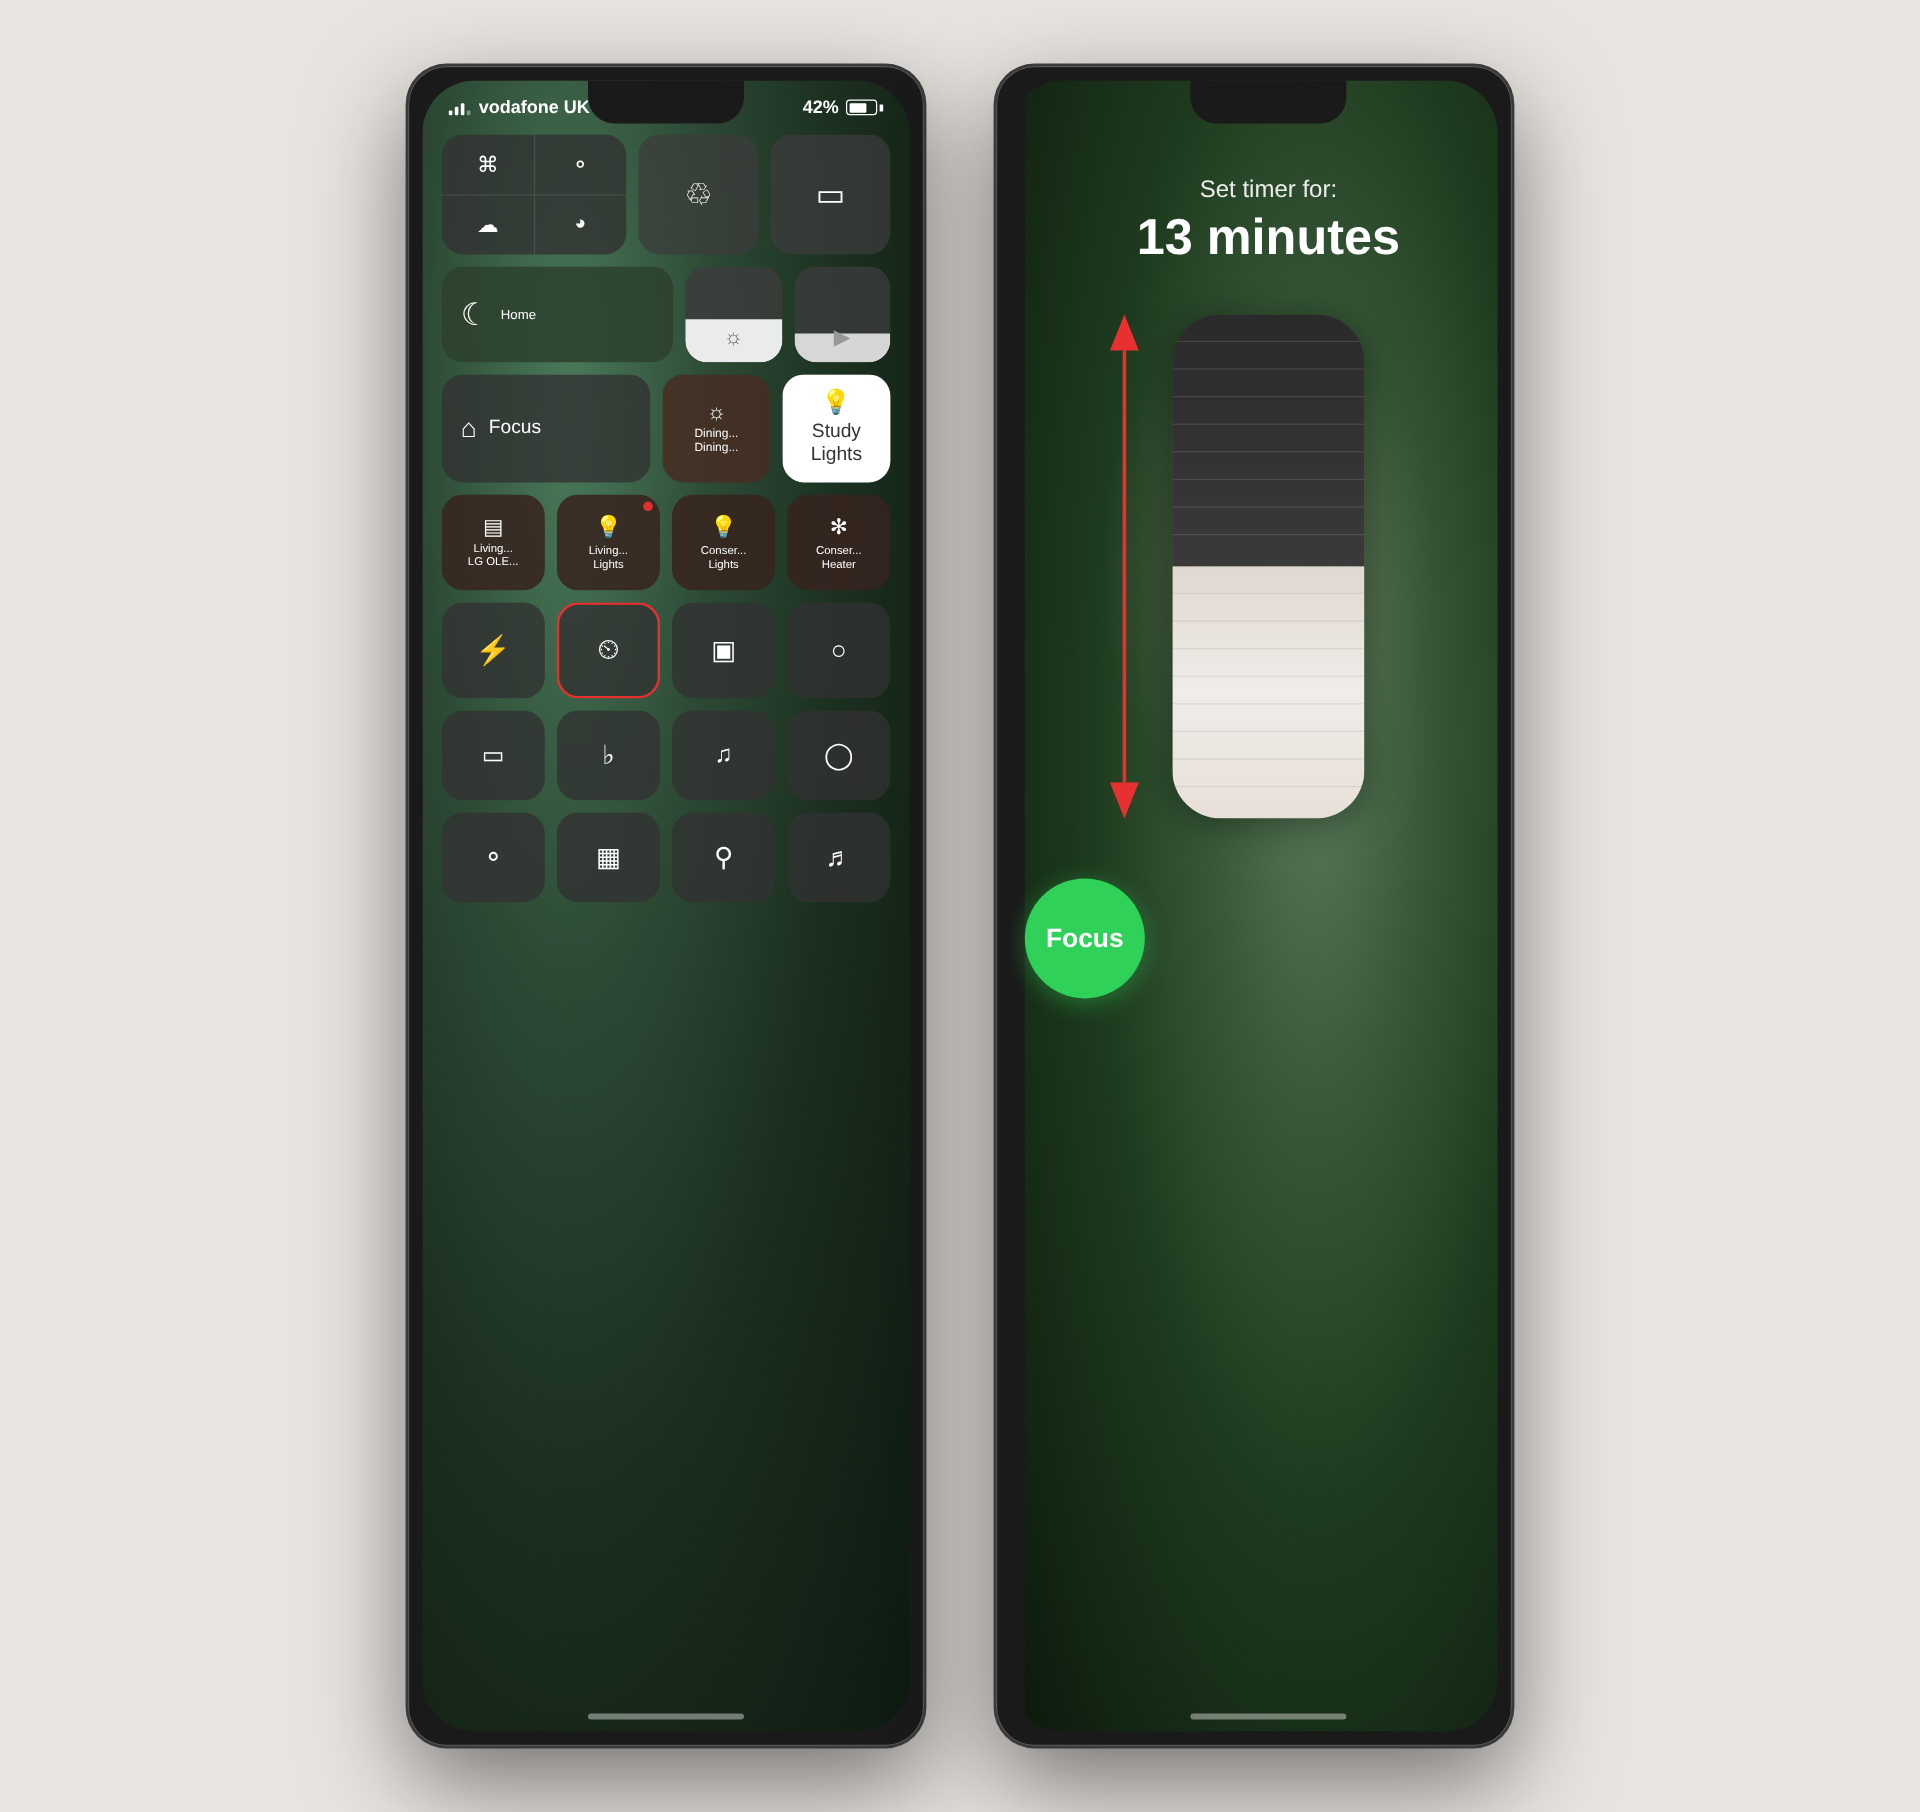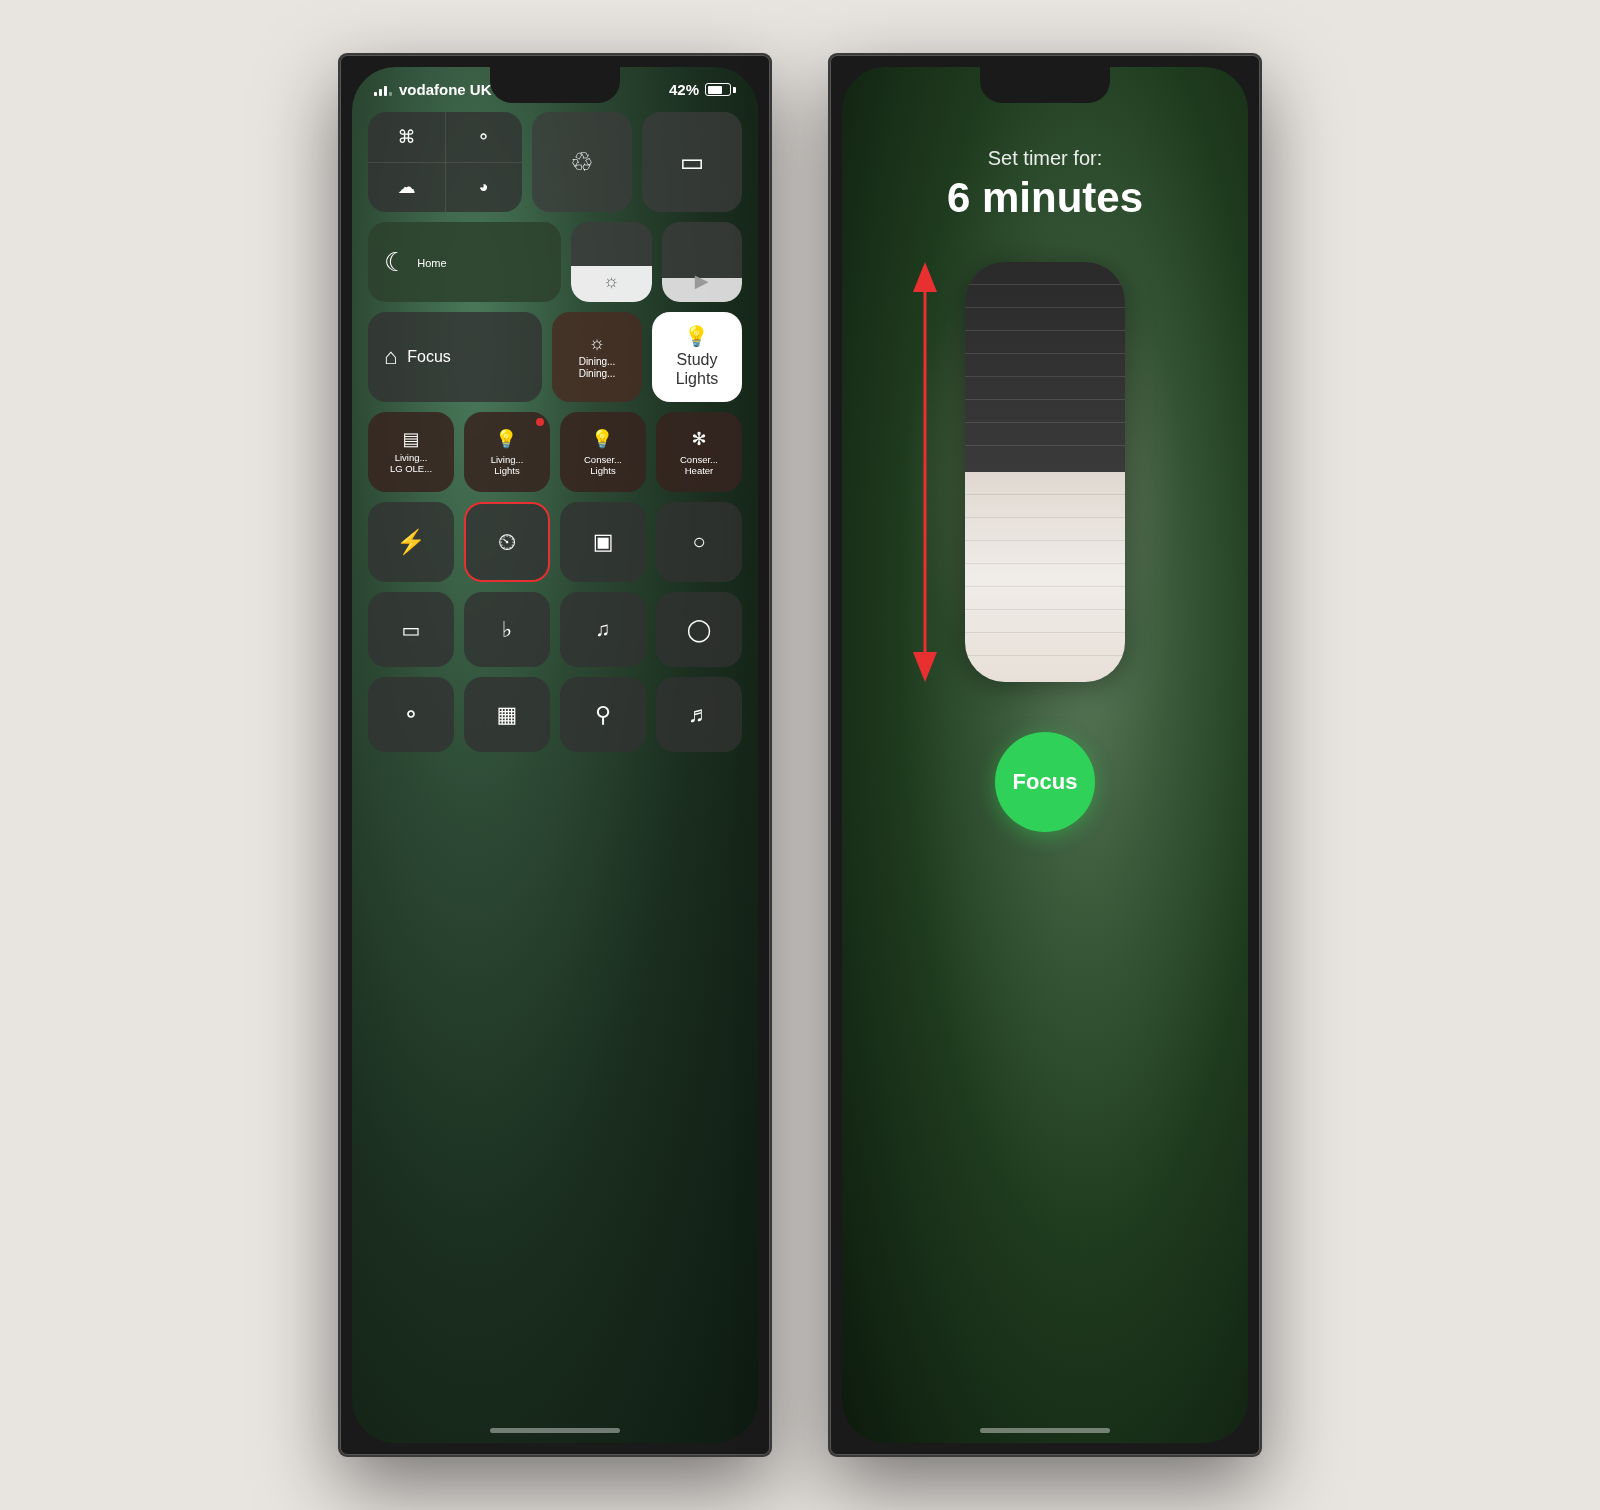--- a/index.html
+++ b/index.html
@@ -12,21 +12,21 @@
       justify-content: center;
       gap: 60px;
       font-family: -apple-system, BlinkMacSystemFont, 'SF Pro Display', 'Helvetica Neue', sans-serif;
     }
 
     
     .phone {
       width: 430px;
       height: 1400px;
       background: #1a1a1a;
-      border-radius: 7px;
+      border-radius: 32px;
       position: relative;
       box-shadow: 0 0 0 2px #3a3a3a, 0 30px 80px rgba(0,0,0,0.5), inset 0 0 0 1px #555;
       overflow: hidden;
     }
 
     .phone-screen {
       position: absolute;
       top: 12px;
       left: 12px;
       right: 12px;
@@ -333,21 +333,21 @@
     }
 
     
     .phone2-bg {
       width: 100%;
       height: 100%;
       background: radial-gradient(ellipse at 60% 40%, #5a7a5a 0%, #3a5a3a 25%, #1e3a1e 55%, #0d1a0d 100%);
       position: relative;
       display: flex;
       flex-direction: column;
-      align-items: center;
+      margin-left: 12px;
     }
 
     .timer-header {
       margin-top: 80px;
       text-align: center;
       color: white;
     }
 
     .timer-subtitle {
       font-size: 20px;
@@ -607,21 +607,21 @@
   </div>
 </div>
 
 <div class="phone">
   <div class="phone-screen">
     <div class="phone2-bg">
       <div class="notch"></div>
 
       <div class="timer-header">
         <div class="timer-subtitle">Set timer for:</div>
-        <div class="timer-title">6 minutes</div>
+        <div class="timer-title">13 minutes</div>
       </div>
 
       <div class="timer-slider-area">
 
         <div class="slider-glow"></div>
 
         <svg width="60" height="420" viewBox="0 0 60 420" style="position:absolute;left:calc(50% - 150px);top:0;z-index:10;">
 
           <line x1="30" y1="30" x2="30" y2="390" stroke="#e83030" stroke-width="3"></line>
 

